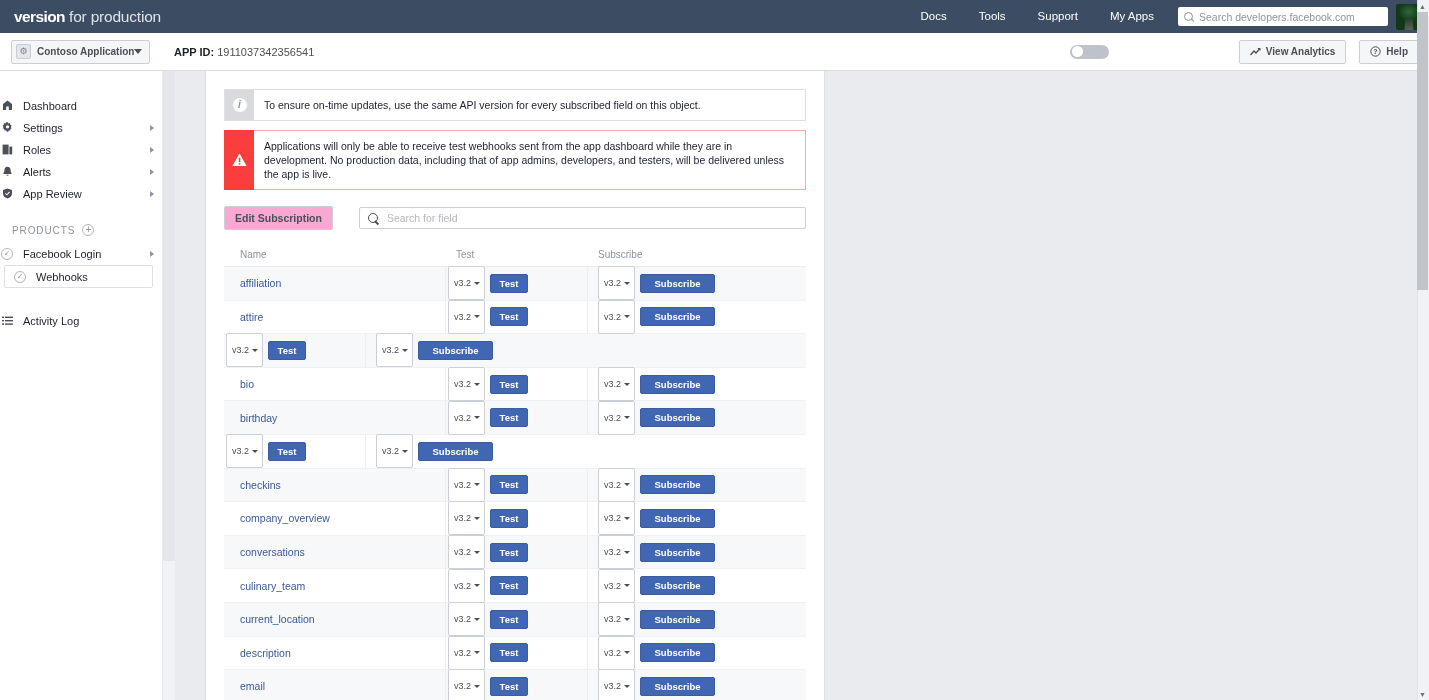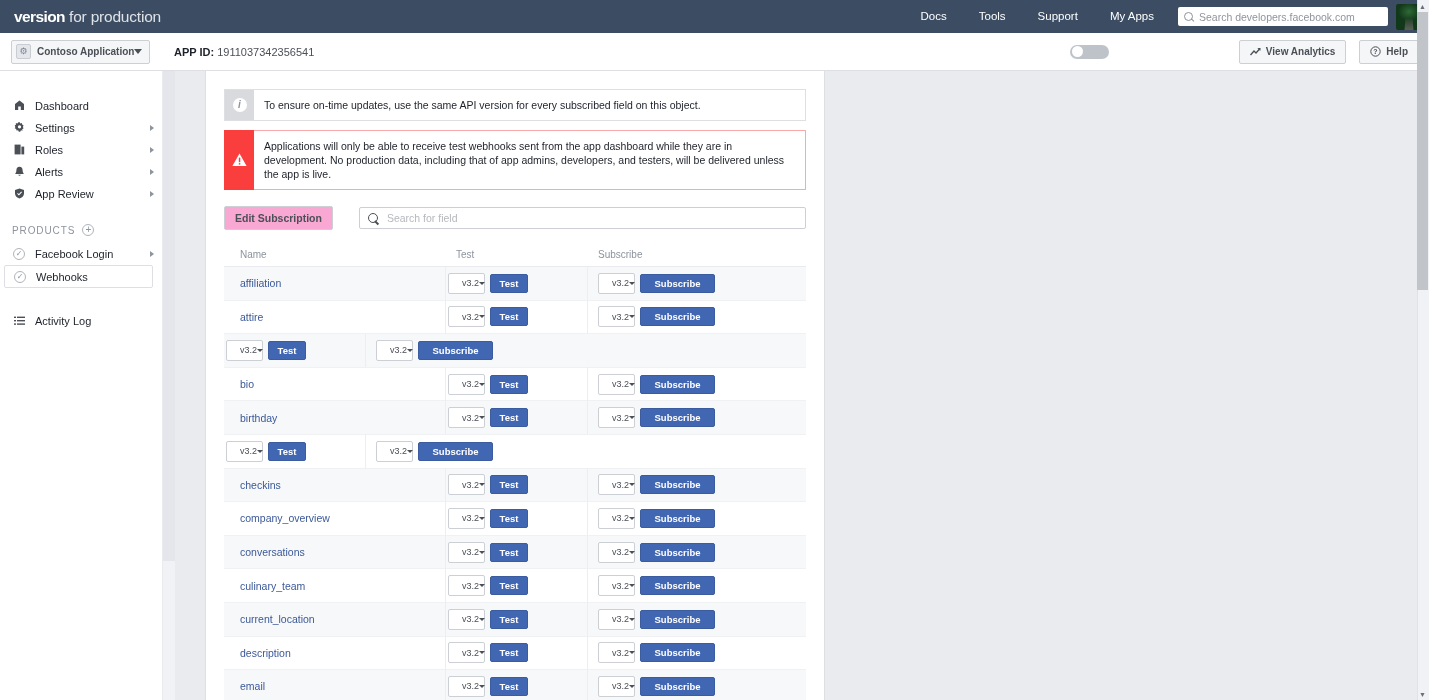--- a/index.html
+++ b/index.html
@@ -176,21 +176,21 @@
   
   #sidebar {
     position: absolute; left: 0; top: 71px;
     width: 162px; height: 629px;
     background: #ffffff;
     padding-top: 24px;
   }
   .nav-item {
     height: 21px;
     display: flex; align-items: center;
-    padding-left: 12px; padding-right: 8px;
+    padding-right: 8px;
     cursor: pointer;
     margin-bottom: 1px;
   }
   .nav-item .ni-icon {
     width: 14px; flex: none;
     display: flex; align-items: center; justify-content: center;
     color: #4b4f56;
   }
   .nav-item .ni-label {
     margin-left: 9px;
@@ -380,29 +380,28 @@
     border-right: 1px solid #eceef1;
     padding-left: 2px;
   }
   .trow .cell-sub {
     flex: 1;
     display: flex; align-items: center;
     height: 33.6px;
     padding-left: 10px;
   }
   .ver-select {
-    width: 37px; height: 21px;
+    width: 37px; height: 34px;
     border: 1px solid #ccd0d5;
     border-radius: 2px;
     background: #ffffff;
     display: flex; align-items: center;
     font-size: 9px; color: #4b4f56;
     cursor: pointer;
     flex: none;
-    padding-left: 8px;
   }
   .ver-select .vtxt { margin-left: 5px; }
   .ver-select .vcaret {
     margin-left: auto; margin-right: 4px;
     width: 0; height: 0;
     border-left: 3.2px solid transparent;
     border-right: 3.2px solid transparent;
     border-top: 3.8px solid #4b4f56;
   }
   .blue-btn {

